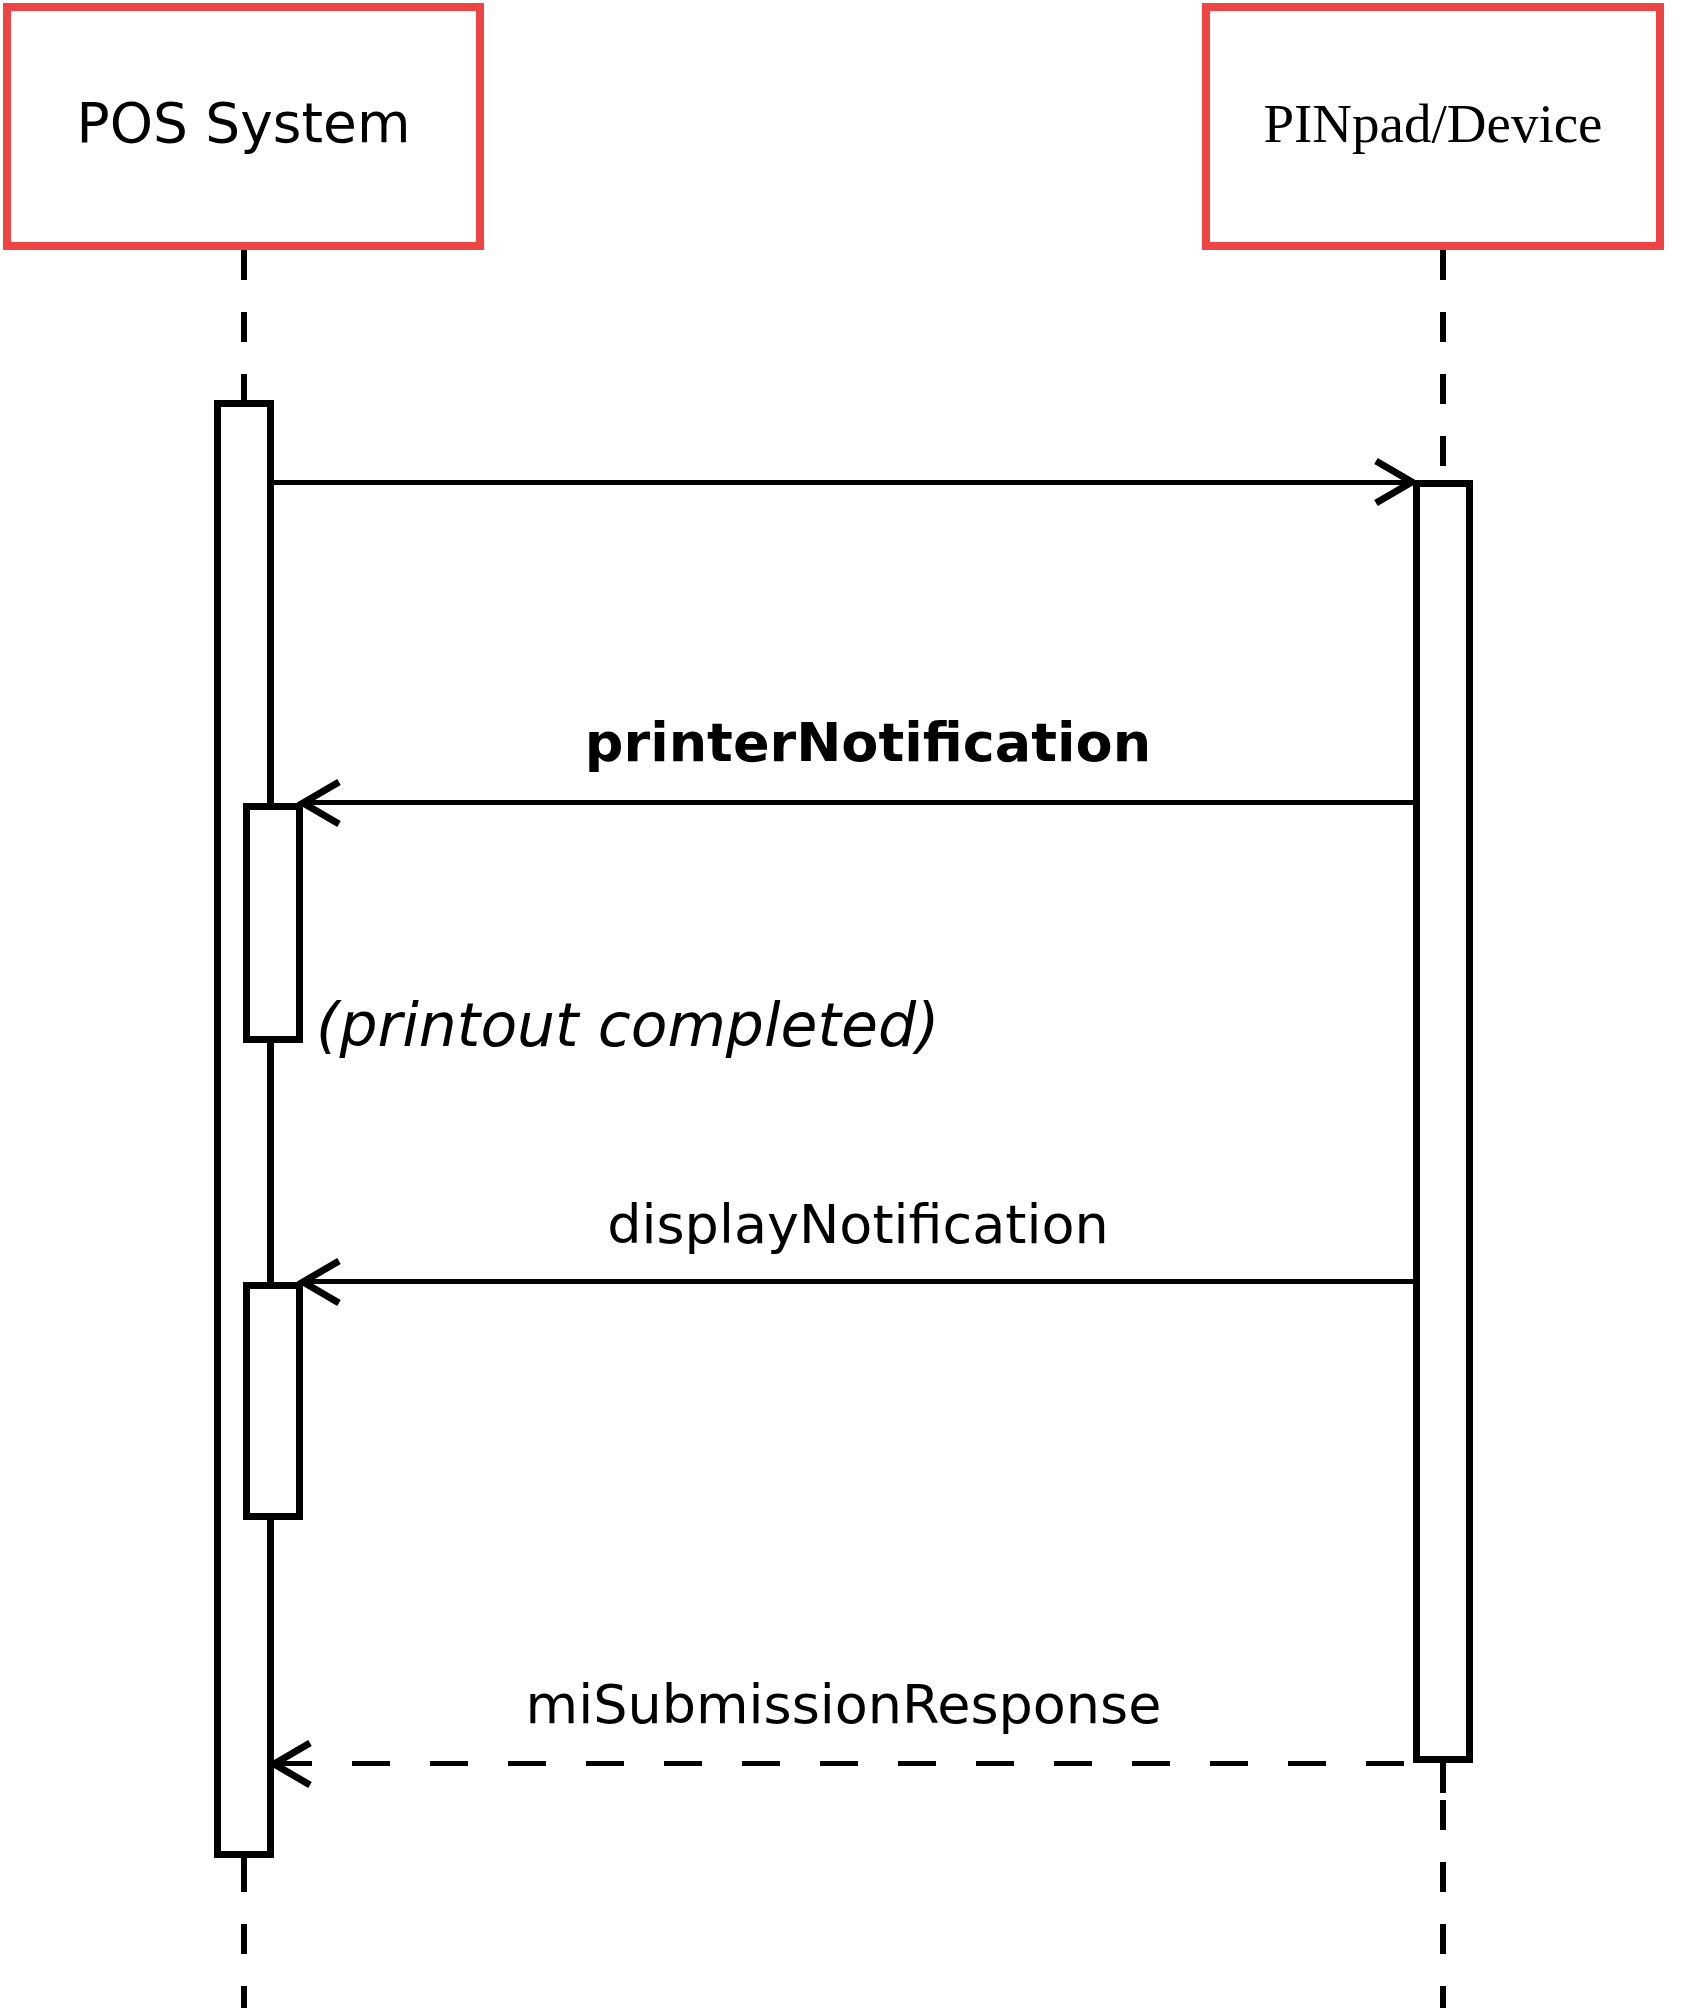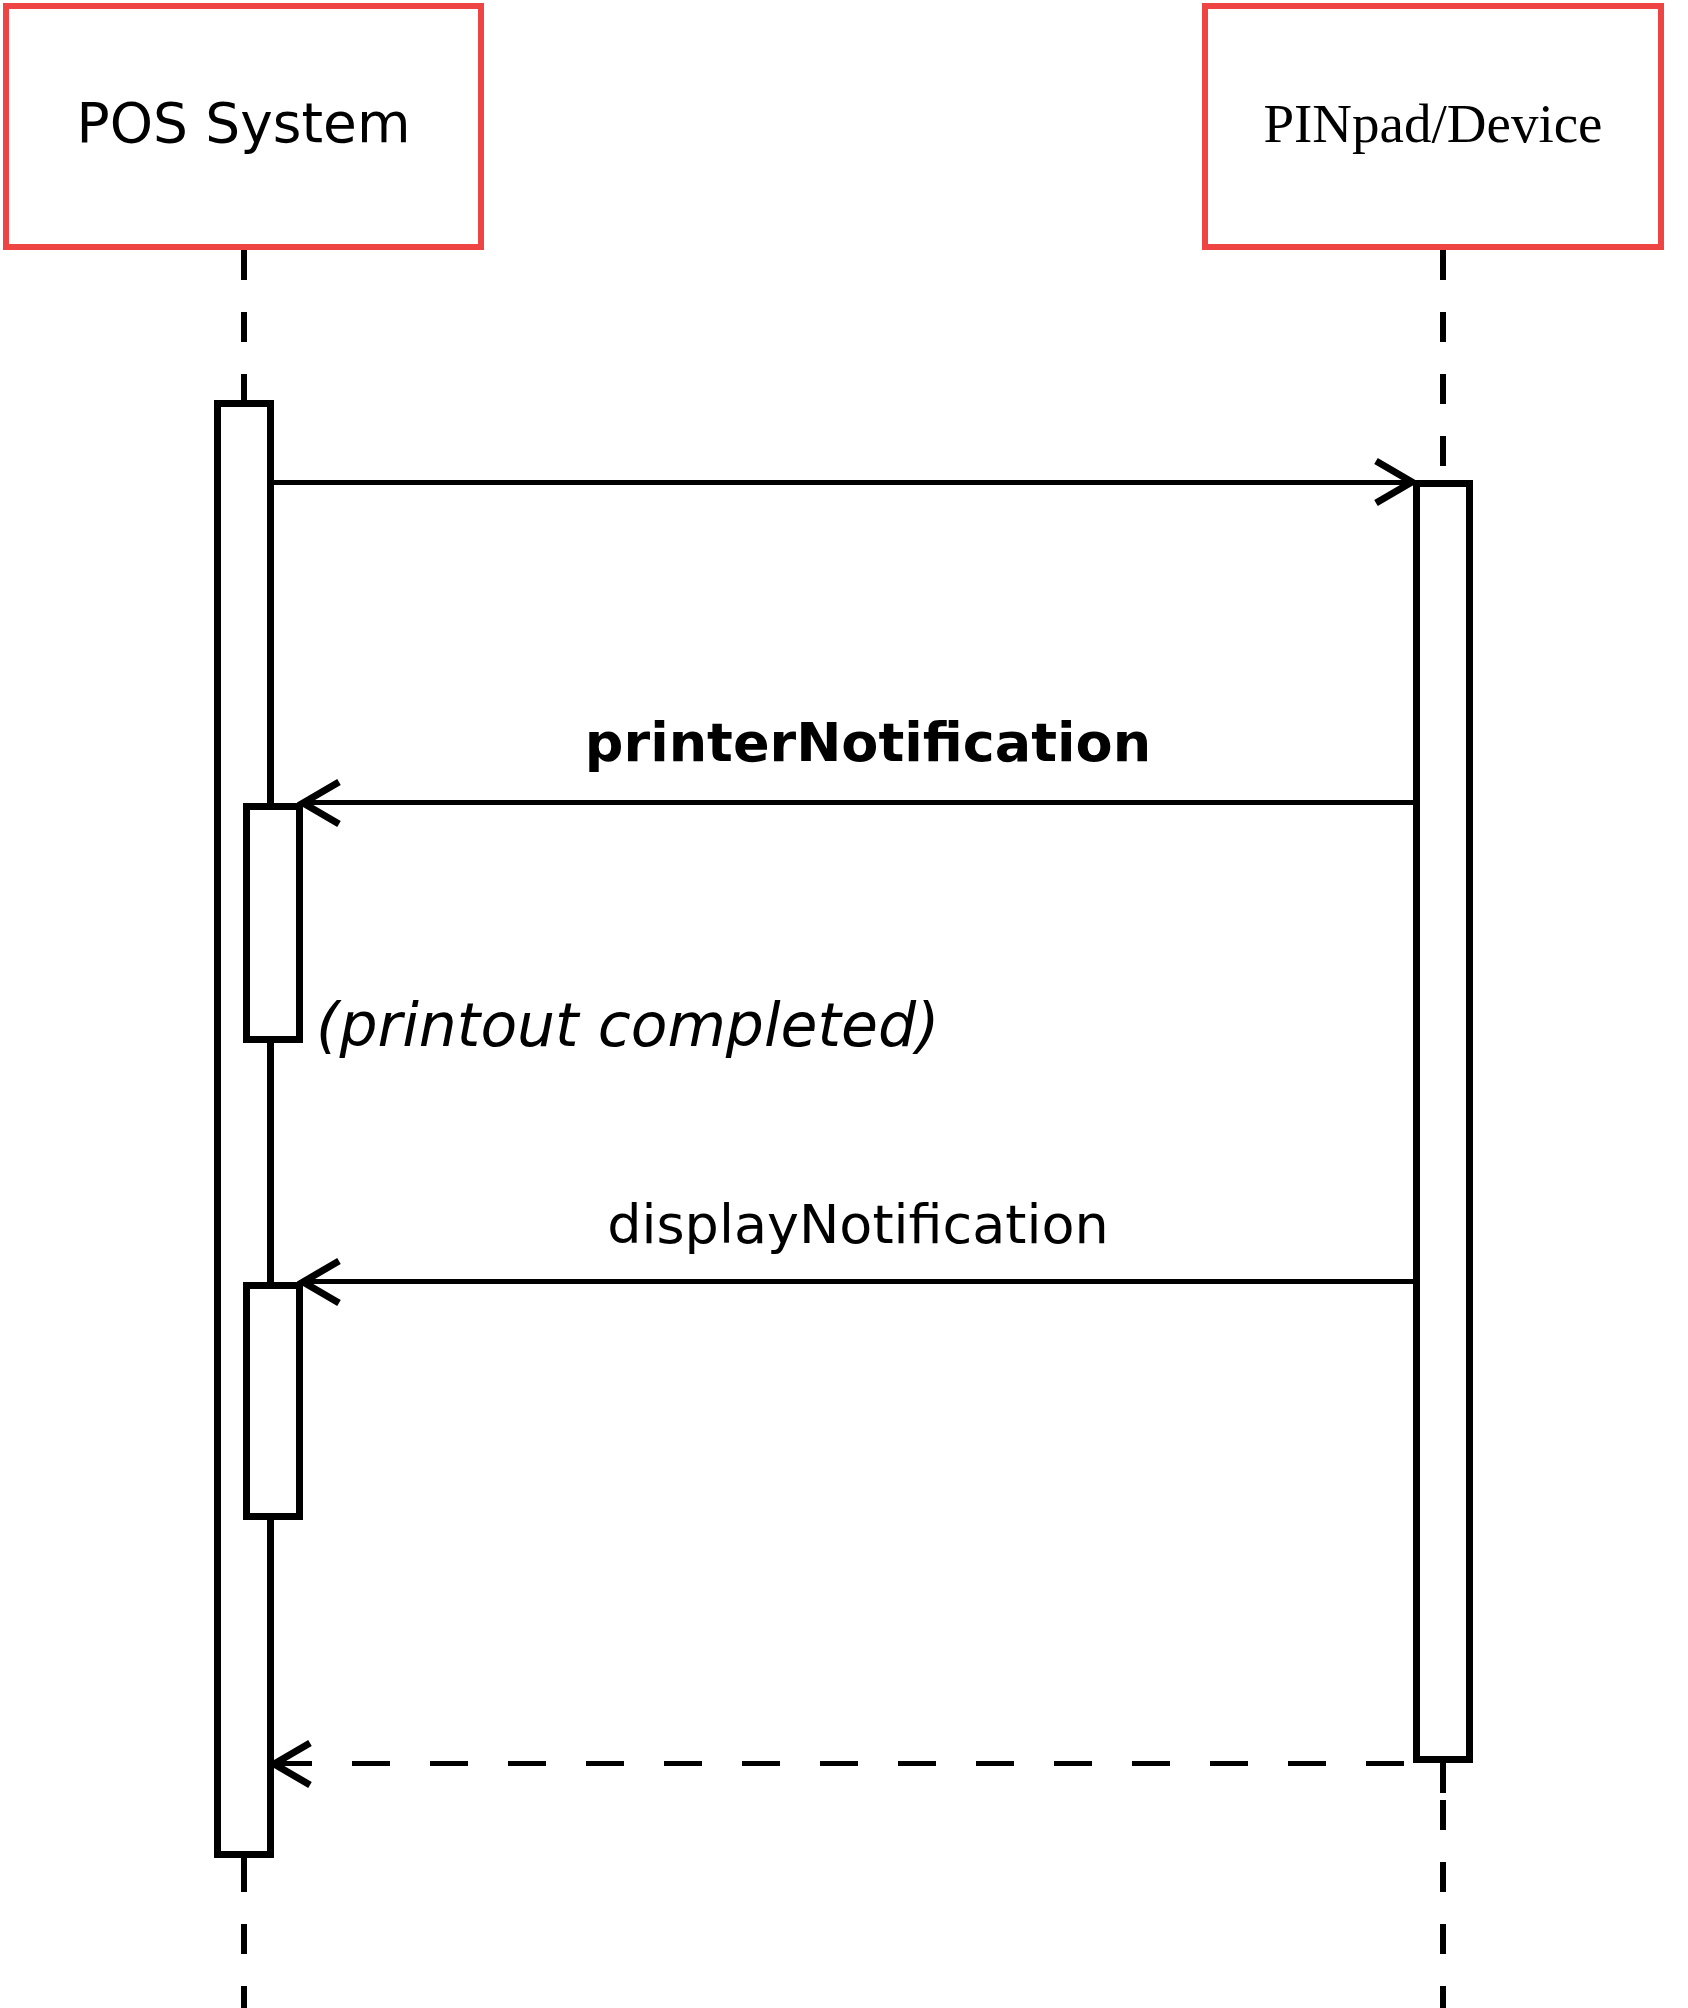--- a/index.html
+++ b/index.html
@@ -14,21 +14,21 @@
     background: #ffffff;
     font-family: "DejaVu Sans", sans-serif;
     color: #000000;
     overflow: hidden;
   }
   
   .actor-box {
     position: absolute;
     top: 3px;
     height: 247px;
-    border: 6px solid #ef4444;
+    border: 8px solid #ef4444;
     box-sizing: border-box;
     background: #fff;
     display: flex;
     align-items: center;
     justify-content: center;
     z-index: 4;
   }
   .actor-label {
     font-size: 55px;
     line-height: 1;
@@ -160,18 +160,19 @@
 
   <div class="note-label" id="note1-label">(printout completed)</div>
 
   <div class="msg-label" id="msg3-label">displayNotification</div>
   <div class="msg-line" id="msg3-line"></div>
   <svg class="arrowhead" id="msg3-arrowhead" width="46" height="50" viewBox="0 0 46 50">
     <path d="M42,4 L6,25 L42,46" fill="none" stroke="#000" stroke-width="7"></path>
   </svg>
 
 
+  <div class="msg-label" id="msg4-label">miSubmissionResponse</div>
   <div class="msg-line dashed" id="msg4-line"></div>
   <svg class="arrowhead" id="msg4-arrowhead" width="46" height="50" viewBox="0 0 46 50">
     <path d="M42,4 L6,25 L42,46" fill="none" stroke="#000" stroke-width="7"></path>
   </svg>
 
 </div>
 
 </body></html>

